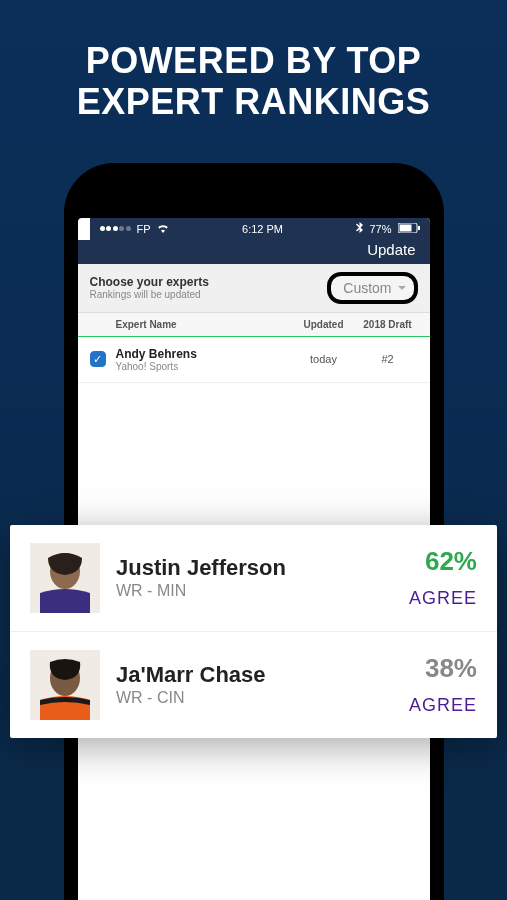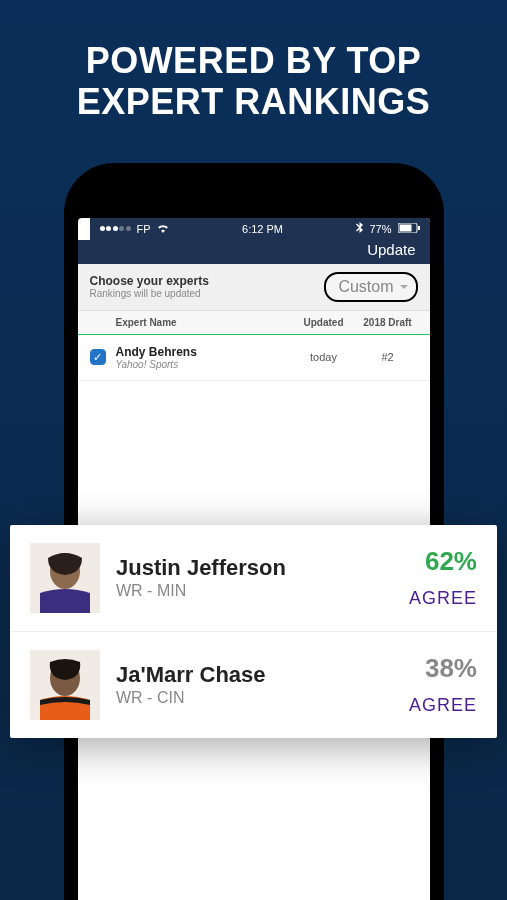--- a/index.html
+++ b/index.html
@@ -72,24 +72,24 @@
   background: #f0f0f0;
   display: flex;
   align-items: center;
   justify-content: space-between;
   padding: 8px 12px;
   border-bottom: 1px solid #ddd;
 }
 .choose-text .t1 { font-size: 12px; font-weight: 700; color: #333; }
 .choose-text .t2 { font-size: 10px; color: #888; }
 .custom-select {
-  border: 2px solid #000000;
+  border: 4px solid #000000;
   border-radius: 14px;
   padding: 4px 22px 4px 12px;
-  font-size: 16px;
+  font-size: 14px;
   color: #888;
   background: #f5f5f5;
   position: relative;
 }
 .custom-select::after {
   content: '';
   position: absolute;
   right: 8px;
   top: 50%;
   transform: translateY(-50%);
@@ -132,21 +132,21 @@
   border-color: #2373c7;
 }
 .checkbox.checked::after {
   content: '✓';
   color: #fff;
   font-size: 11px;
   line-height: 1;
 }
 .expert-info { flex: 1; }
 .expert-name { font-size: 12px; font-weight: 700; color: #222; }
-.expert-source { font-size: 10px; color: #888; font-style: italic; }
+.expert-source { font-size: 10px; color: #888; }
 .expert-updated { width: 68px; text-align: center; font-size: 11px; color: #555; }
 .expert-draft { width: 60px; text-align: center; font-size: 11px; color: #555; }
 
 .overlay-card {
   position: absolute;
   left: 10px;
   right: 10px;
   top: 525px;
   background: #fff;
   border-radius: 2px;

